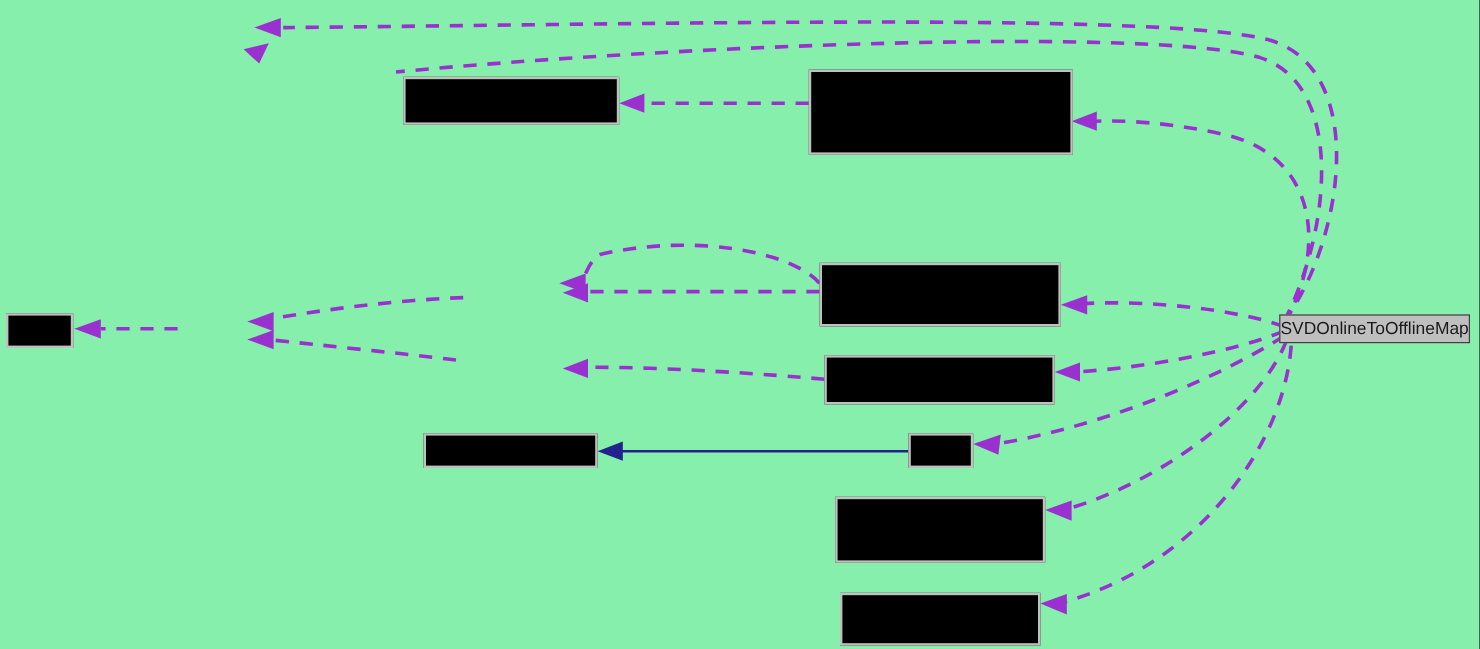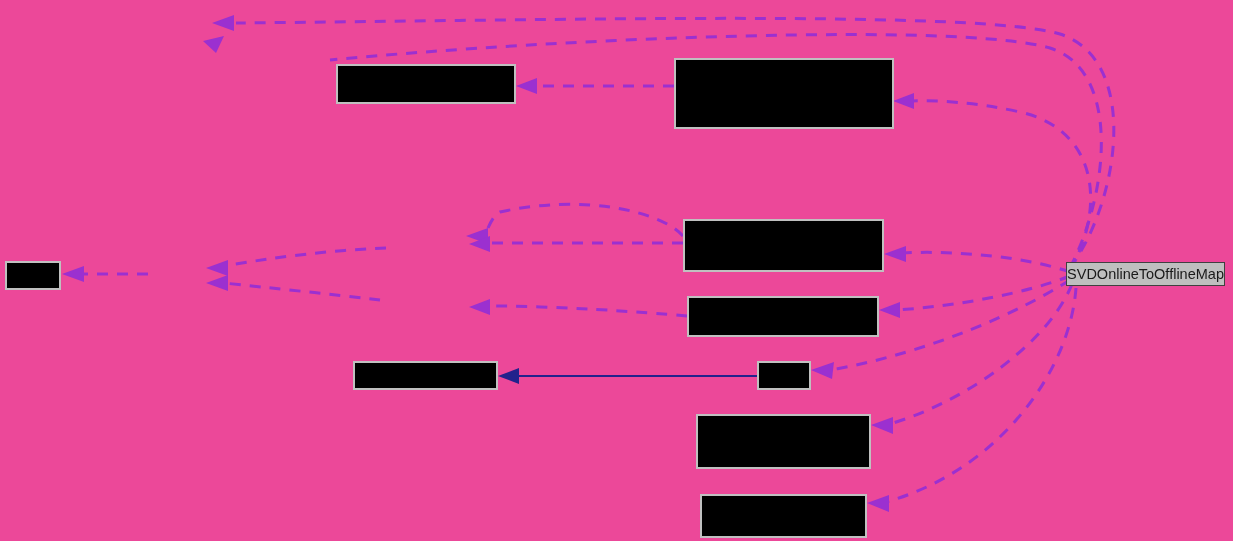--- a/index.html
+++ b/index.html
@@ -8,21 +8,21 @@
     padding: 0;
     background: #000000;
   }
   body {
     font-family: "Liberation Sans", sans-serif;
   }
   #graph-canvas {
     position: relative;
     width: 1233px;
     height: 541px;
-    background: #ec4899;
+    background: #86efac;
     overflow: hidden;
   }
   #edge-layer {
     position: absolute;
     left: 0;
     top: 0;
     width: 1233px;
     height: 541px;
     pointer-events: none;
   }

